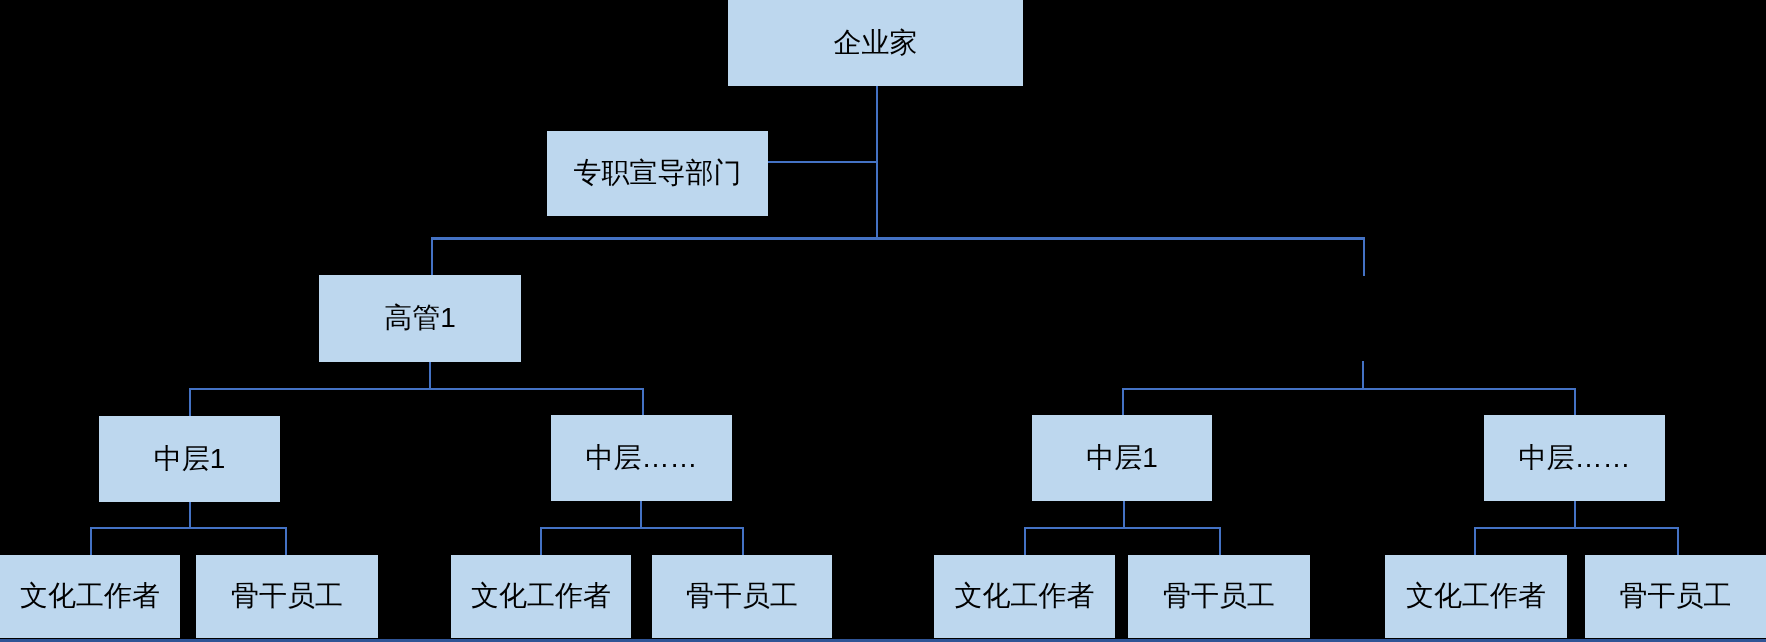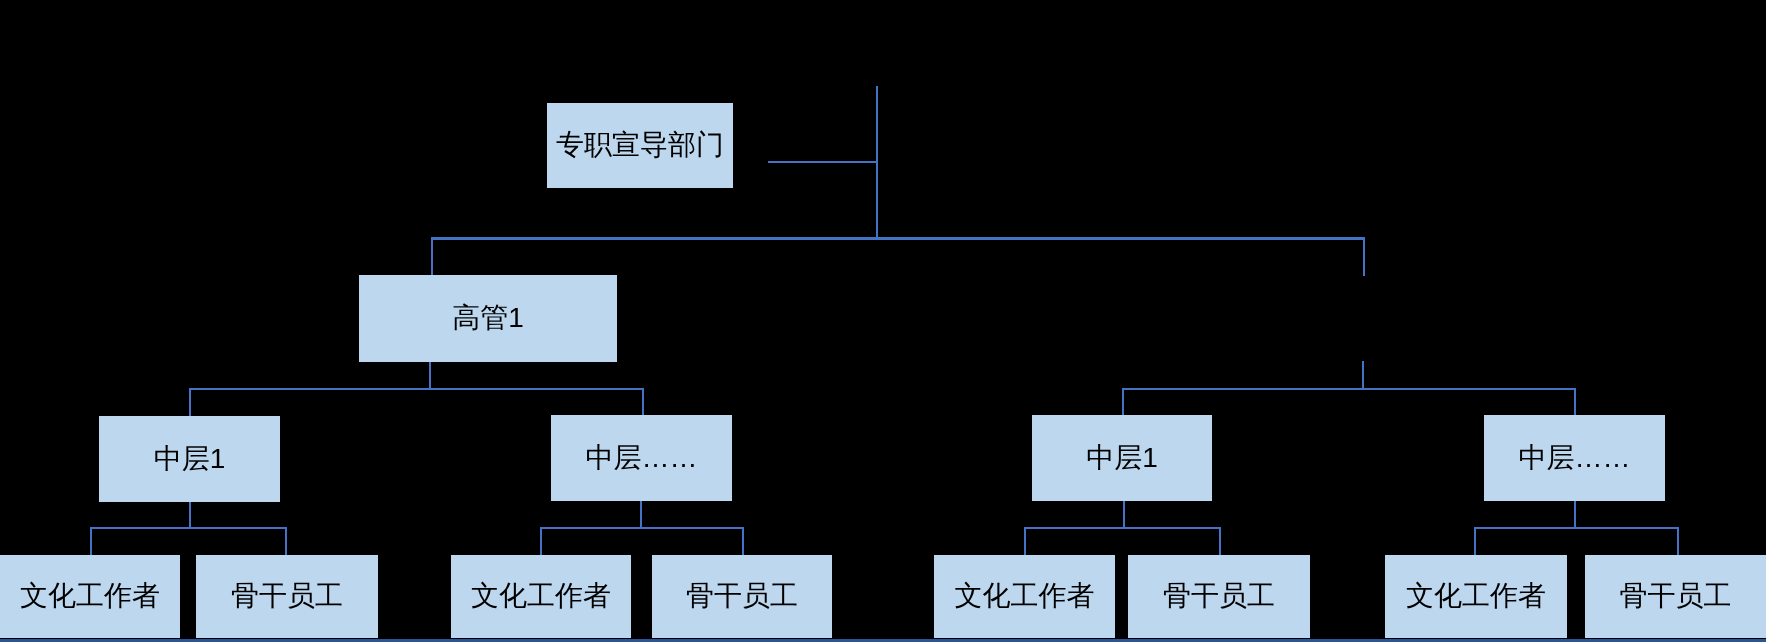--- a/index.html
+++ b/index.html
@@ -55,22 +55,23 @@
     <div class="seg" style="left: 742px; top: 527px; background: rgb(68, 114, 196); width: 2px; height: 28px;"></div>
     <div class="seg" style="left: 1123px; top: 501px; background: rgb(68, 114, 196); width: 2px; height: 27px;"></div>
     <div class="seg" style="left: 1024px; top: 527px; background: rgb(68, 114, 196); width: 196px; height: 2px;"></div>
     <div class="seg" style="left: 1024px; top: 527px; background: rgb(68, 114, 196); width: 2px; height: 28px;"></div>
     <div class="seg" style="left: 1219px; top: 527px; background: rgb(68, 114, 196); width: 2px; height: 28px;"></div>
     <div class="seg" style="left: 1574px; top: 501px; background: rgb(68, 114, 196); width: 2px; height: 27px;"></div>
     <div class="seg" style="left: 1474px; top: 527px; background: rgb(68, 114, 196); width: 204px; height: 2px;"></div>
     <div class="seg" style="left: 1474px; top: 527px; background: rgb(68, 114, 196); width: 2px; height: 28px;"></div>
     <div class="seg" style="left: 1677px; top: 527px; background: rgb(68, 114, 196); width: 2px; height: 28px;"></div>
     <div class="seg" style="left: 0px; top: 639px; background: rgb(47, 84, 150); width: 1766px; height: 3px;"></div>
-    <div class="node" style="left: 547px; top: 103px; width: 186px; height: 85px;">专职宣导部门</div>
-    <div class="node" style="left: 319px; top: 275px; width: 258px; height: 87px; margin-left: 40px;">高管1</div>
+    <div class="node" style="left: 728px; top: 0px; width: 295px; height: 86px;">企业家</div>
+    <div class="node" style="left: 547px; top: 131px; width: 221px; height: 85px;">专职宣导部门</div>
+    <div class="node" style="left: 319px; top: 275px; width: 202px; height: 87px;">高管1</div>
     <div class="node" style="left: 99px; top: 416px; width: 181px; height: 86px;">中层1</div>
     <div class="node" style="left: 551px; top: 415px; width: 181px; height: 86px;">中层……</div>
     <div class="node" style="left: 1032px; top: 415px; width: 180px; height: 86px;">中层1</div>
     <div class="node" style="left: 1484px; top: 415px; width: 181px; height: 86px;">中层……</div>
     <div class="node" style="left: 0px; top: 555px; width: 180px; height: 83px;">文化工作者</div>
     <div class="node" style="left: 196px; top: 555px; width: 182px; height: 83px;">骨干员工</div>
     <div class="node" style="left: 451px; top: 555px; width: 180px; height: 83px;">文化工作者</div>
     <div class="node" style="left: 652px; top: 555px; width: 180px; height: 83px;">骨干员工</div>
     <div class="node" style="left: 934px; top: 555px; width: 181px; height: 83px;">文化工作者</div>
     <div class="node" style="left: 1128px; top: 555px; width: 182px; height: 83px;">骨干员工</div>

